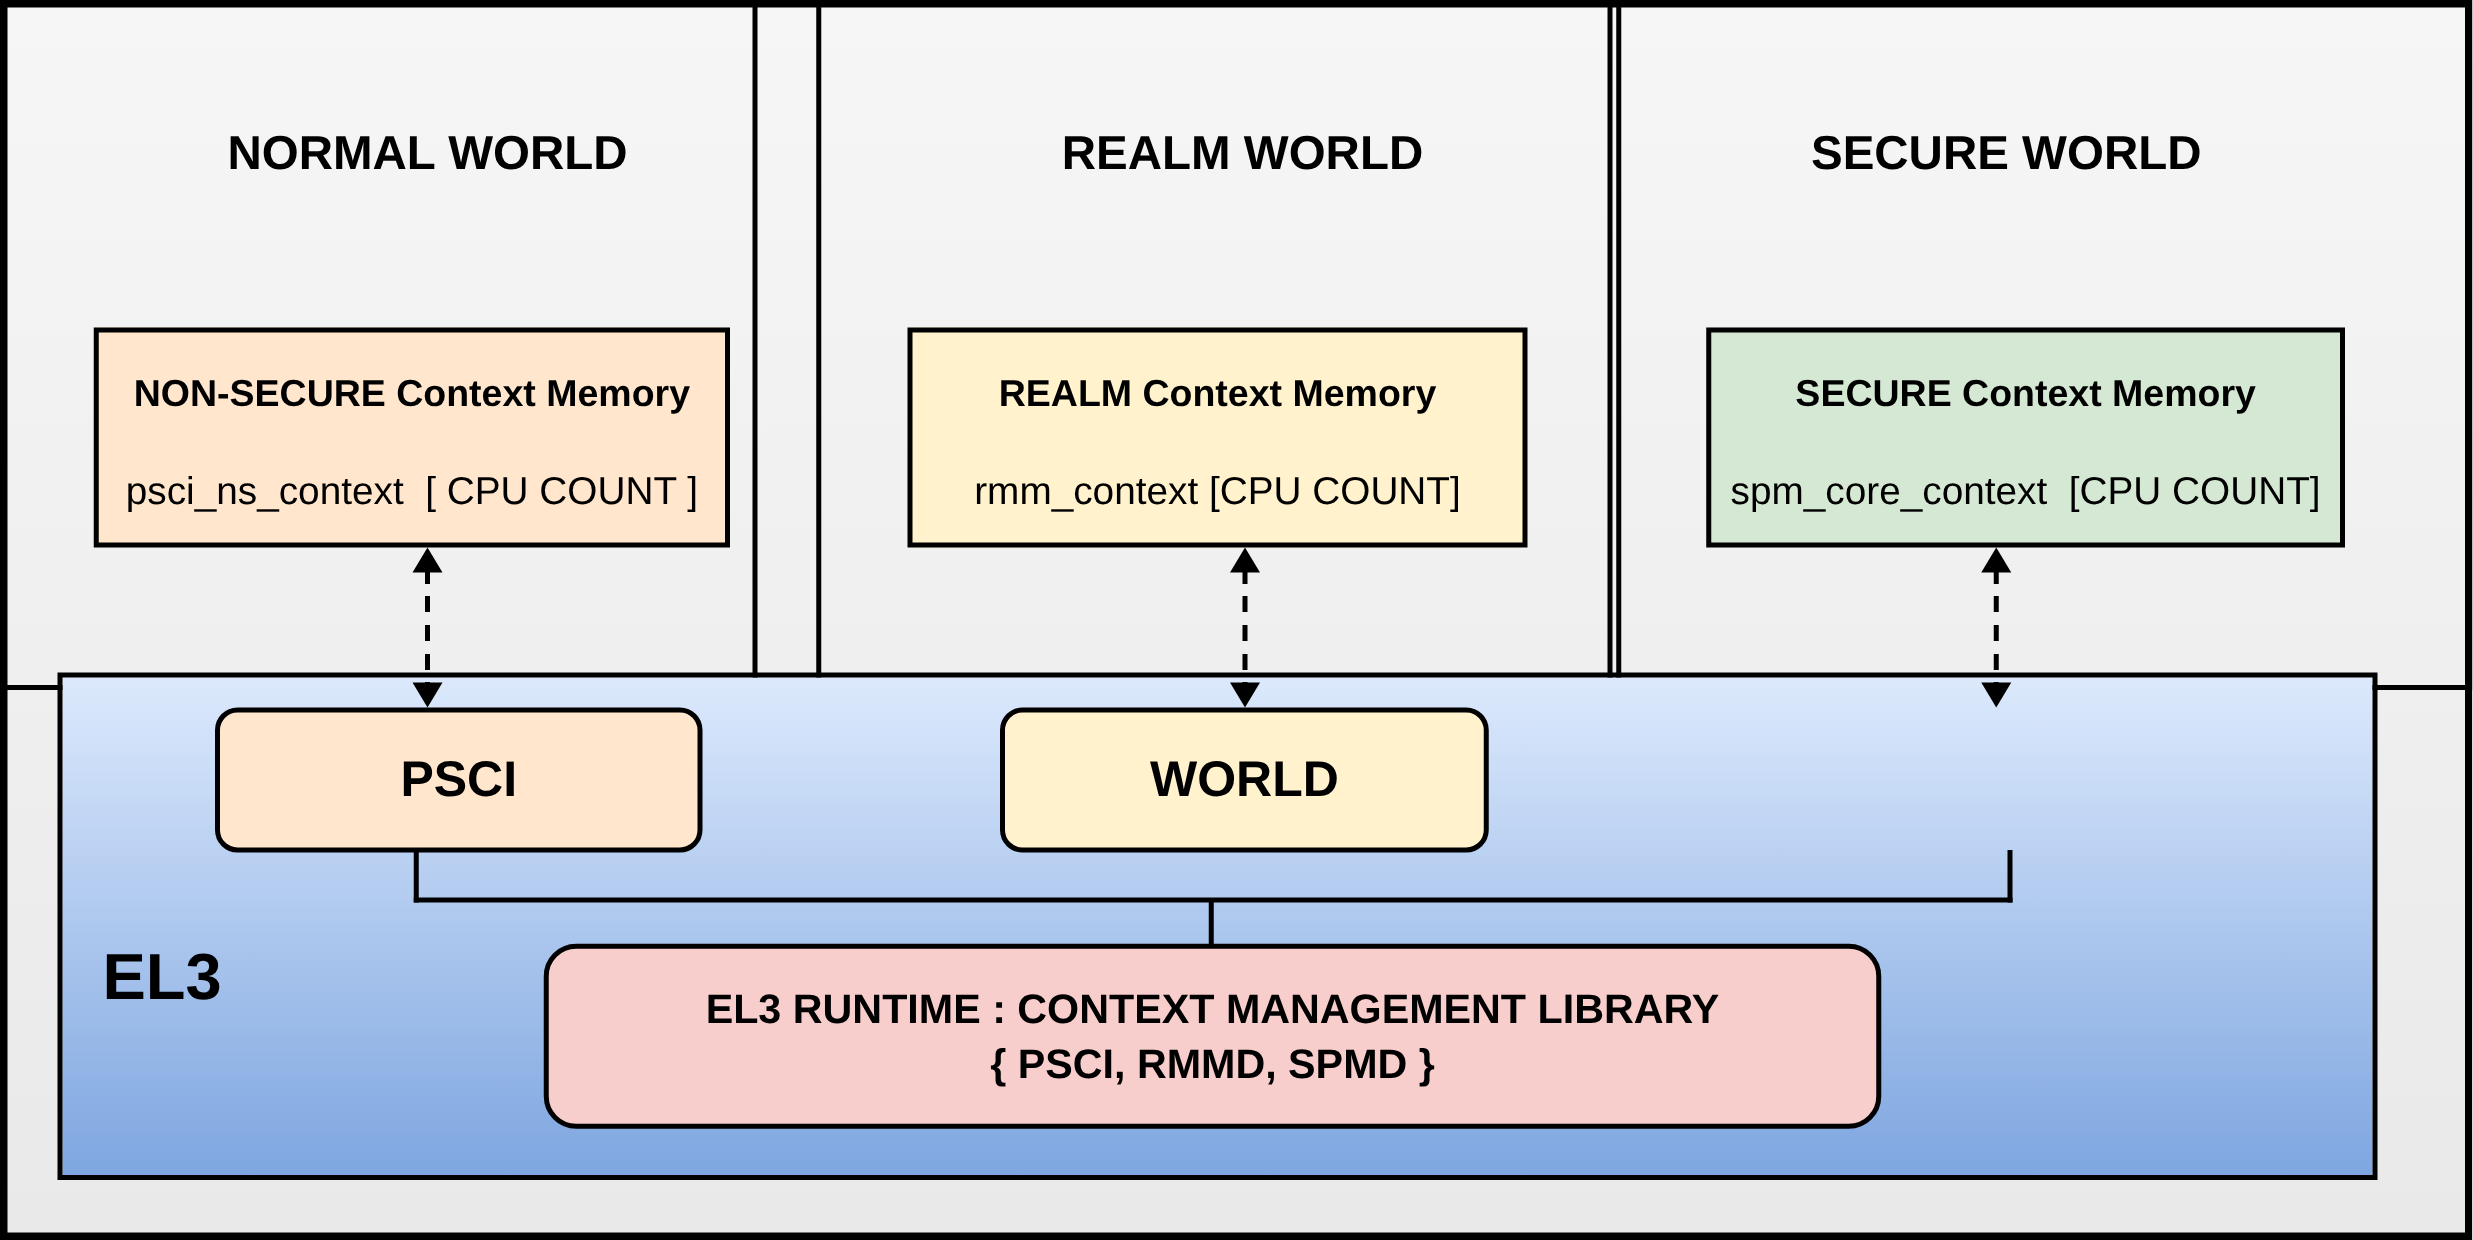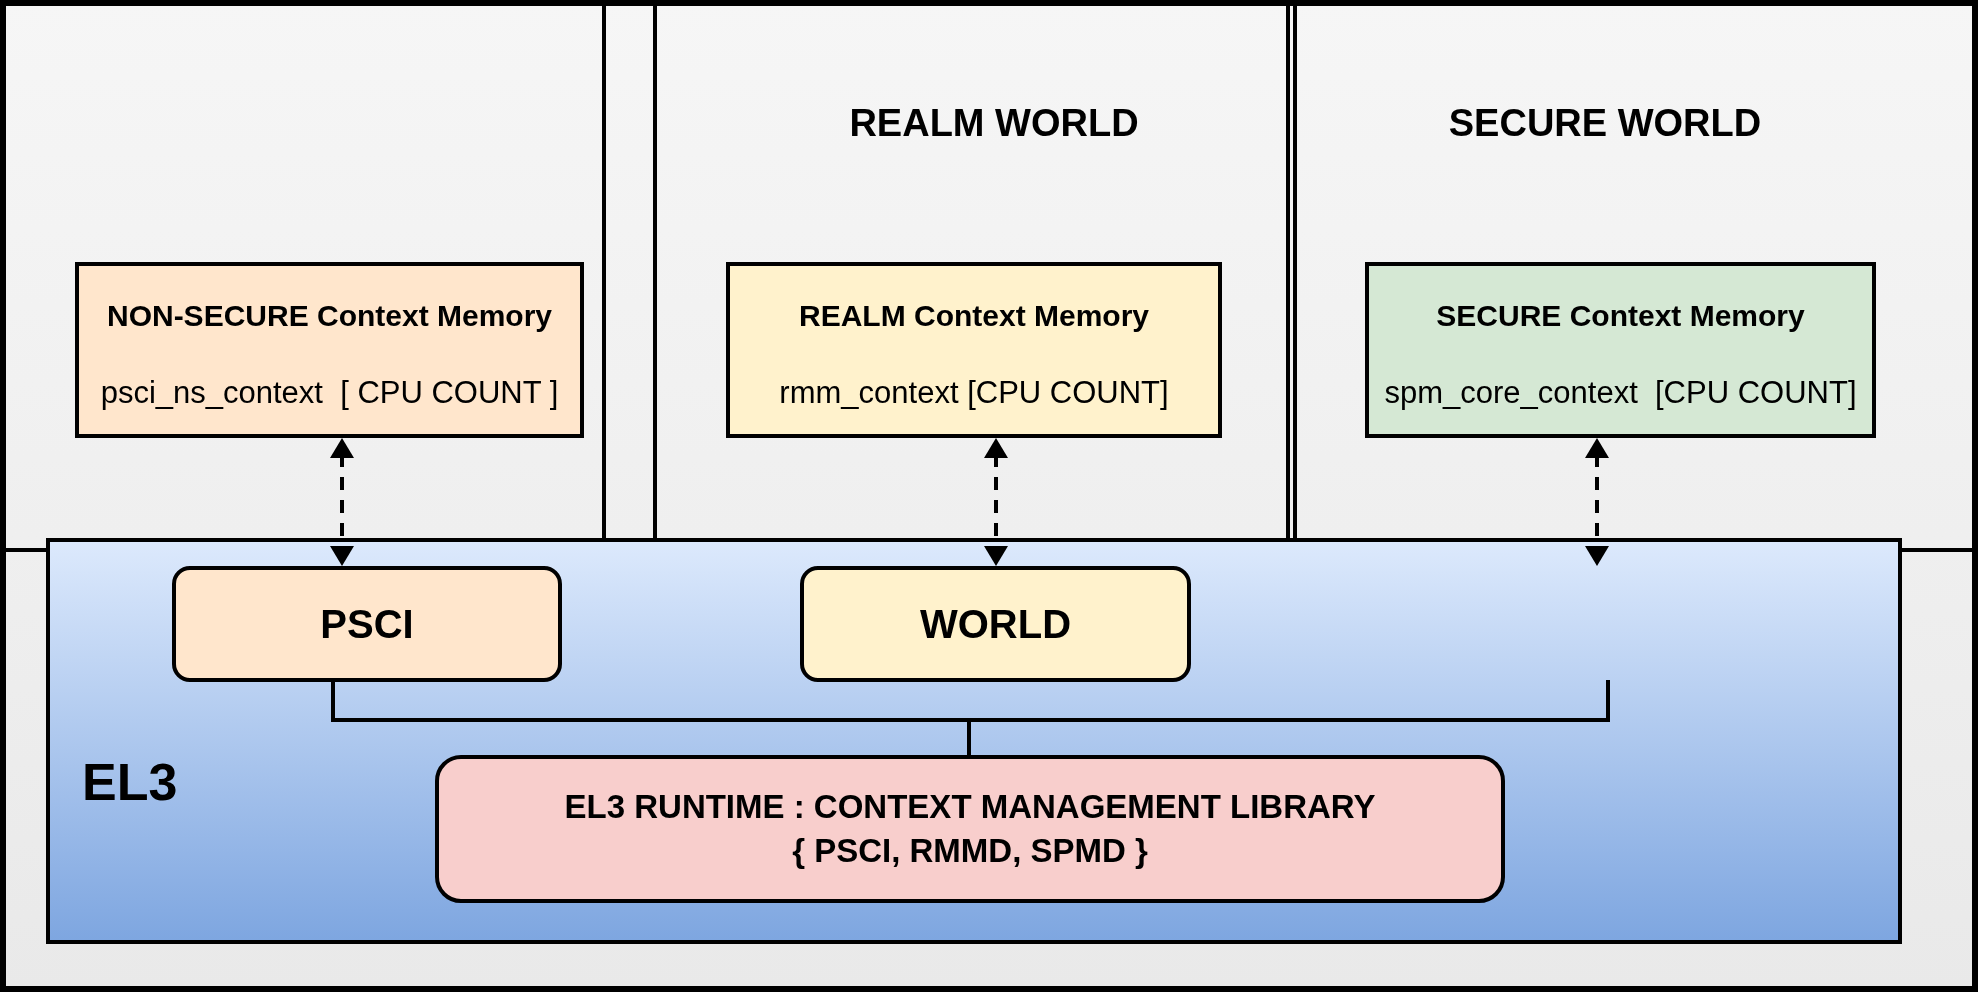--- a/index.html
+++ b/index.html
@@ -138,20 +138,21 @@
 </style>
 </head>
 <body>
 
 <div class="stage">
 
   <div class="panel" id="panel-normal"></div>
   <div class="panel" id="panel-realm"></div>
   <div class="panel" id="panel-secure"></div>
 
+  <h2 class="world-title" id="title-normal">NORMAL WORLD</h2>
   <h2 class="world-title" id="title-realm">REALM WORLD</h2>
   <h2 class="world-title" id="title-secure">SECURE WORLD</h2>
 
   <div class="mem-box" id="mem-ns">
     <div class="mem-title">NON-SECURE Context Memory</div>
     <div class="mem-detail">psci_ns_context  [ CPU COUNT ]</div>
   </div>
   <div class="mem-box" id="mem-realm">
     <div class="mem-title">REALM Context Memory</div>
     <div class="mem-detail">rmm_context [CPU COUNT]</div>

